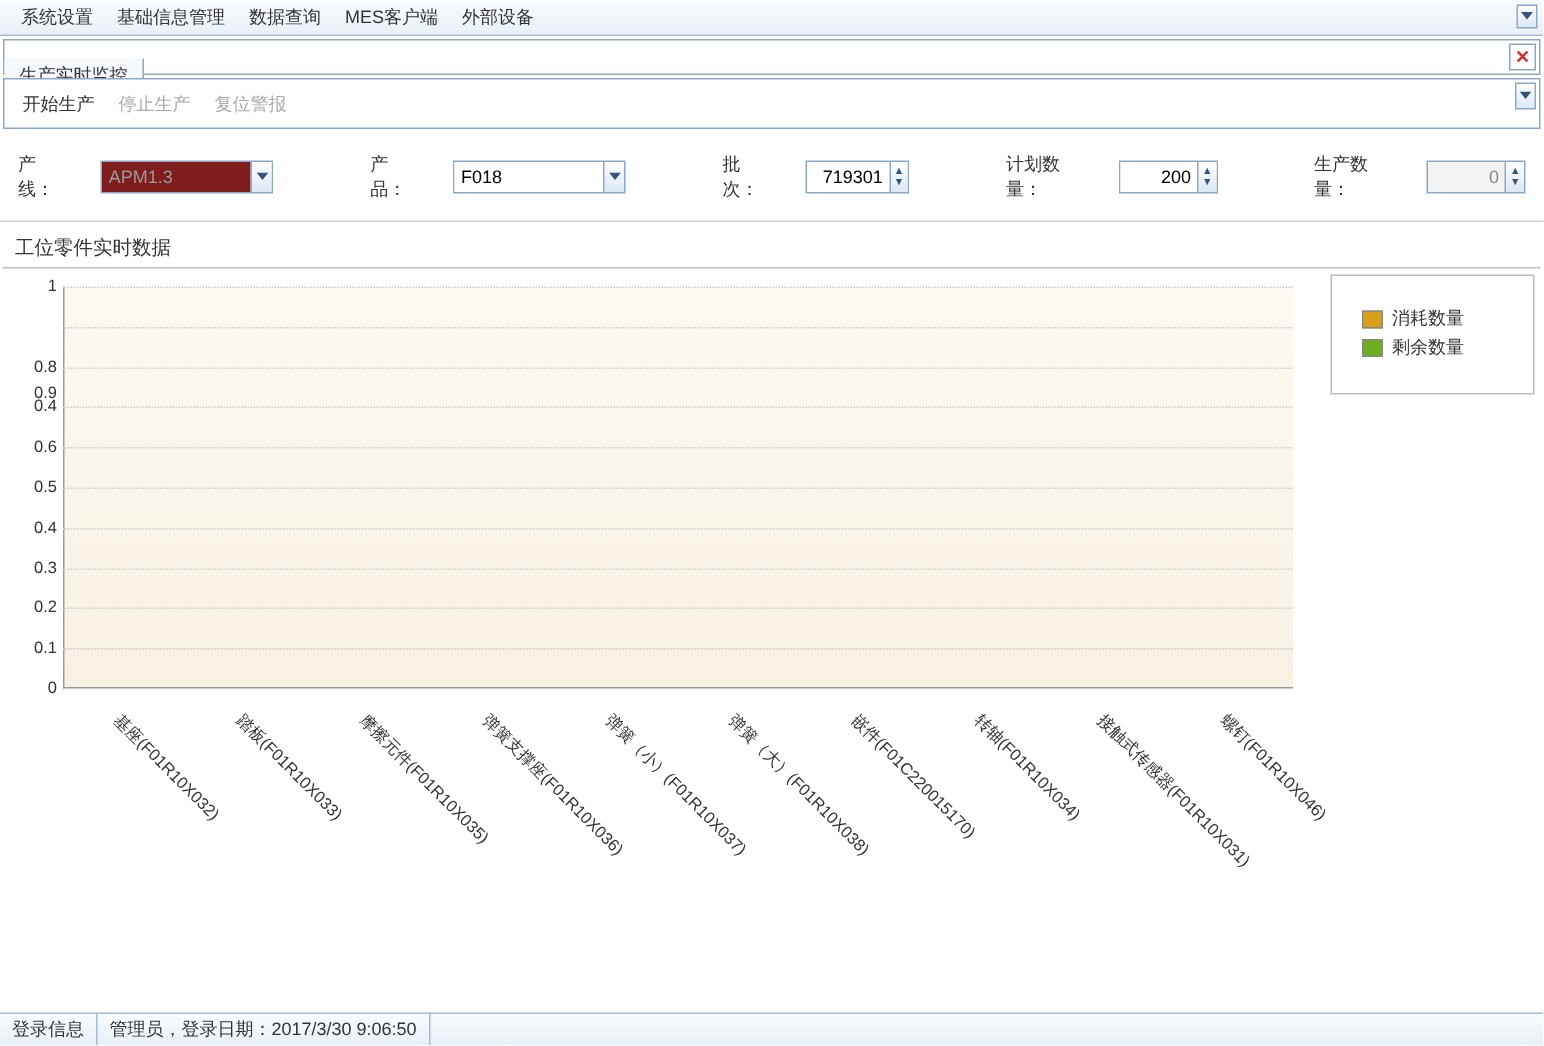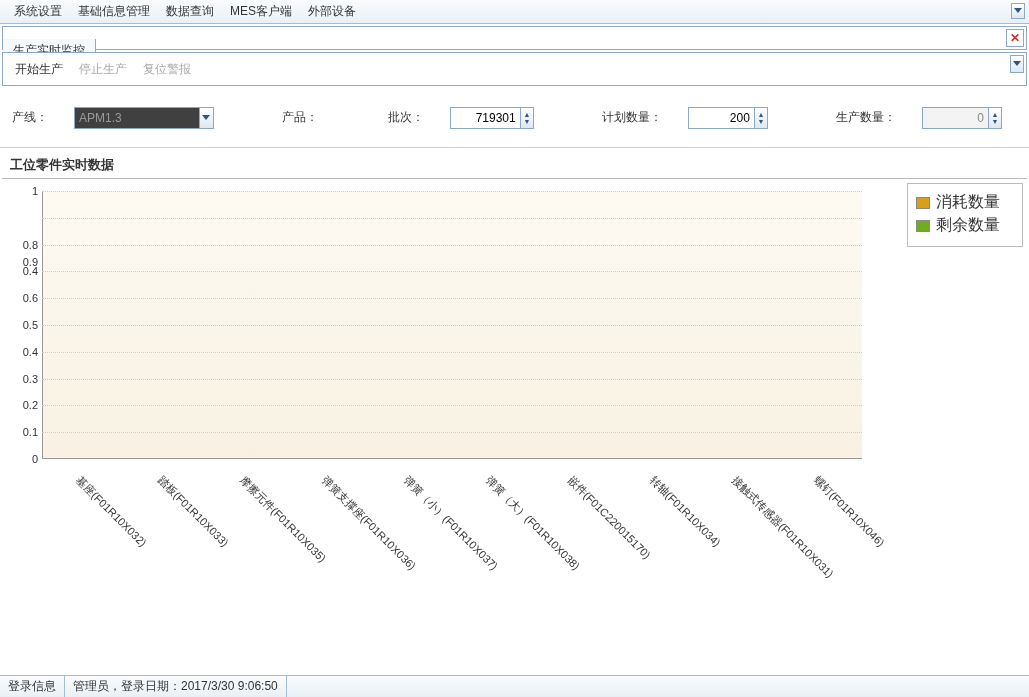--- a/index.html
+++ b/index.html
@@ -17,34 +17,34 @@
 .toolbar .btn { padding: 2px 6px; margin-right: 4px; }
 .toolbar .disabled { color: #aaa; }
 .toolbar .dd { position: absolute; right: 2px; top: 2px; width: 14px; height: 18px; border: 1px solid #8ba8c8; background: linear-gradient(#fff,#dce8f4); display:flex; align-items:center; justify-content:center; }
 
 .filterbar { height: 60px; border-bottom: 1px solid #ccc; display: flex; align-items: center; padding: 0 12px; gap: 24px; }
 .filterbar label { margin-right: 2px; }
 .combo, .numbox { display: inline-flex; align-items: stretch; border: 1px solid #8ba8c8; height: 22px; background: #fff; }
 .combo input, .numbox input { border: none; outline: none; padding: 0 4px; font-size: 12px; width: 100%; }
 .combo .arrow, .numbox .spin { width: 16px; border-left: 1px solid #8ba8c8; display:flex; flex-direction:column; align-items:center; justify-content:center; background: linear-gradient(#fff,#dce8f4); }
 .numbox .spin { font-size: 7px; line-height: 7px; color: #357; }
-.combo.disabled input { color: #999; background: #404040; }
+.combo.disabled input { color: #999; background: #7f1d1d; }
 .numbox.readonly input { background: #f3f3f3; color: #888; }
 .combo .arrow svg, .dd svg { width: 8px; height: 6px; }
 
 .chart-area { margin: 4px 2px 0 2px; }
-.chart-title { font-size: 13px; padding: 4px 8px; border-bottom: 1px solid #bbb; font-weight: bold; }
+.chart-title { font-size: 13px; padding: 4px 8px; border-bottom: 1px solid #bbb; }
 .chart-wrap { display: flex; padding: 4px 4px 0 4px; }
 .plot { position: relative; width: 860px; height: 290px; }
 .plot-inner { position: absolute; left: 36px; top: 8px; right: 4px; bottom: 14px; border-left: 1px solid #999; border-bottom: 1px solid #999; background: linear-gradient(#fdfaf2, #f8f1e3); }
 .ytick { position: absolute; left: 0; width: 32px; text-align: right; font-size: 11px; color: #333; transform: translateY(-50%); }
 .grid { position: absolute; left: 36px; right: 4px; height: 0; border-top: 1px dotted #ccc; }
 .xlabels { position: relative; width: 860px; height: 140px; }
 .xlabel { position: absolute; top: 0; font-size: 11px; white-space: nowrap; transform-origin: top left; transform: rotate(45deg); }
-.legend { width: 116px; border: 1px solid #bbb; padding: 8px; font-size: 16px; margin-left: auto; height: fit-content; }
+.legend { width: 136px; border: 1px solid #bbb; padding: 20px; font-size: 12px; margin-left: auto; height: fit-content; }
 .legend-row { display: flex; align-items: center; gap: 6px; margin-bottom: 2px; }
 .swatch { width: 14px; height: 12px; border: 1px solid #888; }
 
 .statusbar { position: absolute; bottom: 0; left: 0; right: 0; height: 22px; border-top: 1px solid #a3bcd8; background: linear-gradient(#fafcfe,#e8f0f7); display: flex; align-items: center; font-size: 12px; }
 .statusbar .cell { padding: 0 8px; border-right: 1px solid #a3bcd8; height: 100%; display:flex; align-items:center; }
 
 .chev { fill: #357; }
 </style>
 </head>
 <body>
@@ -83,20 +83,28 @@
   <span class="combo disabled" style="width:140px">
     <input disabled="" value="APM1.3" style="">
     <span class="arrow">
         <svg viewBox="0 0 8 6">
           <path class="chev" d="M0 0 L8 0 L4 5 Z"></path>
         </svg>
       </span>
   </span>
   <span style="width:20px"></span>
   <label>产品：</label>
+  <span class="combo" style="width:140px">
+    <input value="F018" style="">
+    <span class="arrow">
+        <svg viewBox="0 0 8 6">
+          <path class="chev" d="M0 0 L8 0 L4 5 Z"></path>
+        </svg>
+      </span>
+  </span>
   <span style="width:20px"></span>
   <label>批次：</label>
   <span class="numbox" style="width:84px">
     <input style="text-align: right;" value="719301">
     <span class="spin">▲<br>▼</span>
   </span>
   <span style="width:20px"></span>
   <label>计划数量：</label>
   <span class="numbox" style="width:80px">
     <input style="text-align: right;" value="200">

